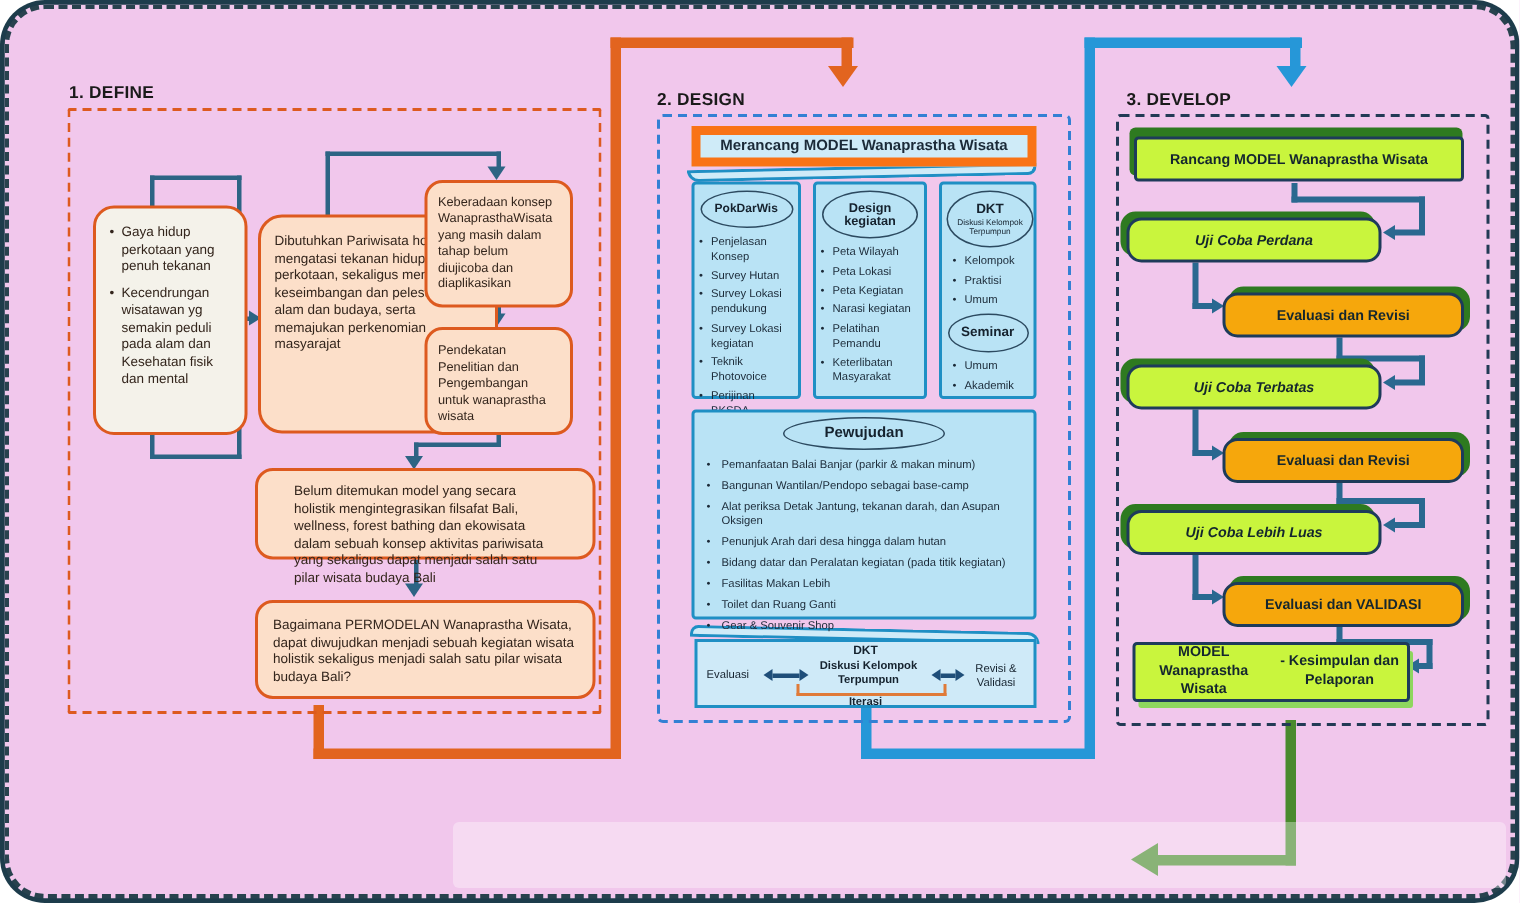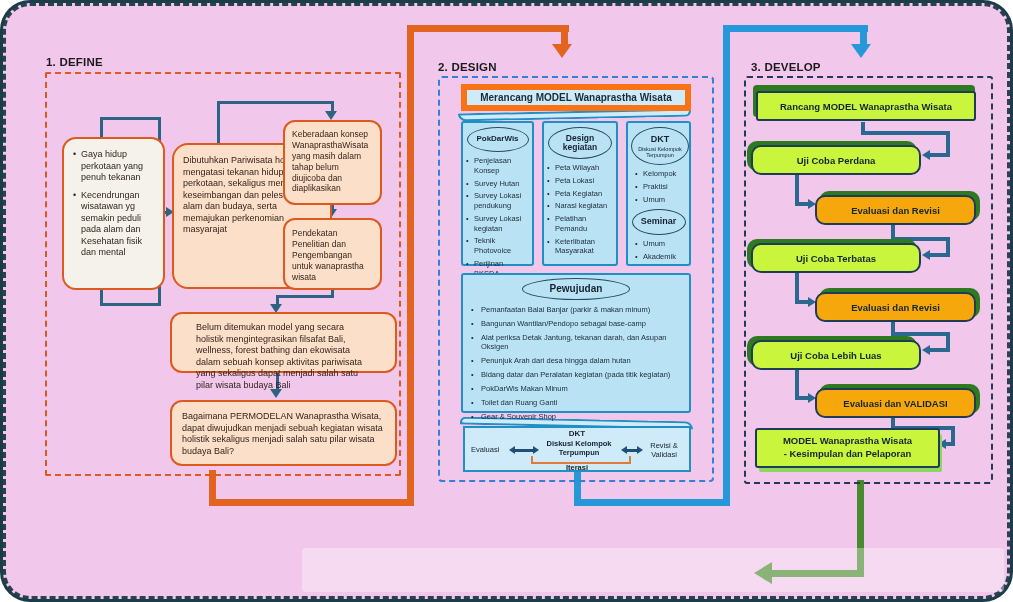--- a/index.html
+++ b/index.html
@@ -39,24 +39,24 @@
   .dcol ul.blt li{margin-bottom:3px;}
   .pewujudan{position:absolute;left:461px;top:273px;width:230px;height:140px;background:#b9e3f5;border:2px solid #1f8fc4;border-radius:3px;box-sizing:border-box;z-index:2;color:#1b2a38;font-size:7.5px;line-height:1.25;padding:3px 8px;}
   .pewujudan ul.blt li{margin-bottom:4.5px;padding-left:10px;}
   .dktbox{position:absolute;left:463px;top:426px;width:228px;height:46px;background:#cfeaf8;border:2px solid #1f8fc4;box-sizing:border-box;z-index:2;color:#15222e;font-size:7.5px;}
   .dktbox .t{position:absolute;}
   .bar-dkt{position:absolute;height:2.5px;background:#1f4e79;}
   .bracket{position:absolute;border-left:2px solid #e07b39;border-right:2px solid #e07b39;border-bottom:2px solid #e07b39;}
   
   .dev-dash{position:absolute;left:744px;top:76px;width:245px;height:404px;border:2.5px dashed #223a55;border-radius:3px;z-index:1;}
   .step{position:absolute;border:2px solid #1e3b5a;box-sizing:border-box;display:flex;align-items:center;justify-content:center;text-align:center;font-size:9.5px;font-weight:bold;color:#14262e;z-index:2;}
-  .gy{background:#c9f53d;box-shadow:-4px -4px 0 0 #2e7a20;border-radius:10px;}
+  .gy{background:#c9f53d;box-shadow:-4px -4px 0 0 #2e7a20;border-radius:10px;font-style:italic;}
   .og{background:#f6a70c;box-shadow:4px -4px 0 0 #2e7a20;border-radius:10px;}
   .gy-bar{background:#c9f53d;box-shadow:-2px -5px 0 1px #2e7a20;border-radius:3px;}
-  .gy-final{background:#c9f53d;box-shadow:3px 5px 0 -1px #8ed65e;border-radius:3px;flex-direction:column;line-height:1.35;}
+  .gy-final{background:#c9f53d;box-shadow:3px 5px 0 -1px #8ed65e;border-radius:3px;line-height:1.35;}
   
   .band{position:absolute;left:302px;top:548px;width:702px;height:44px;background:rgba(255,255,255,0.35);border-radius:4px;z-index:1;}
   .footer-text{position:absolute;left:330px;top:551px;width:490px;text-align:center;color:#111;z-index:2;}
   .footer-title{font-size:13.5px;font-weight:bold;}
   .footer-title .em{font-style:italic;}
   .footer-sub{font-size:10.5px;font-weight:bold;margin-top:3px;}
 </style>
 </head>
 <body>
 
@@ -185,21 +185,21 @@
   </div>
 
   <div class="pewujudan">
     <div class="ellipse" style="width:106px;height:20px;font-size:10px;margin-bottom:5px">Pewujudan</div>
     <ul class="blt">
       <li>Pemanfaatan Balai Banjar (parkir &amp; makan minum)</li>
       <li>Bangunan Wantilan/Pendopo  sebagai base-camp</li>
       <li>Alat periksa Detak Jantung, tekanan darah, dan Asupan Oksigen</li>
       <li>Penunjuk Arah dari desa hingga dalam hutan</li>
       <li>Bidang datar dan Peralatan kegiatan (pada titik kegiatan)</li>
-      <li>PokDarWis Makan Minum</li>
+      <li>Fasilitas Makan Lebih</li>
       <li>Toilet dan Ruang Ganti</li>
       <li>Gear &amp; Souvenir Shop</li>
     </ul>
   </div>
 
   <div class="ribbon" style="left:460px;top:419px;width:233px;height:8px;transform:skewY(1.2deg);border-radius:10px 14px 0 0"></div>
   <div class="dktbox">
     <div class="t" style="left:0;right:0;top:1px;text-align:center;font-weight:bold;font-size:8px">DKT</div>
     <div class="t" style="left:6px;top:17px">Evaluasi</div>
     <div class="t" style="left:72px;top:11px;width:84px;text-align:center;font-weight:bold;line-height:1.2">Diskusi Kelompok Terpumpun</div>

